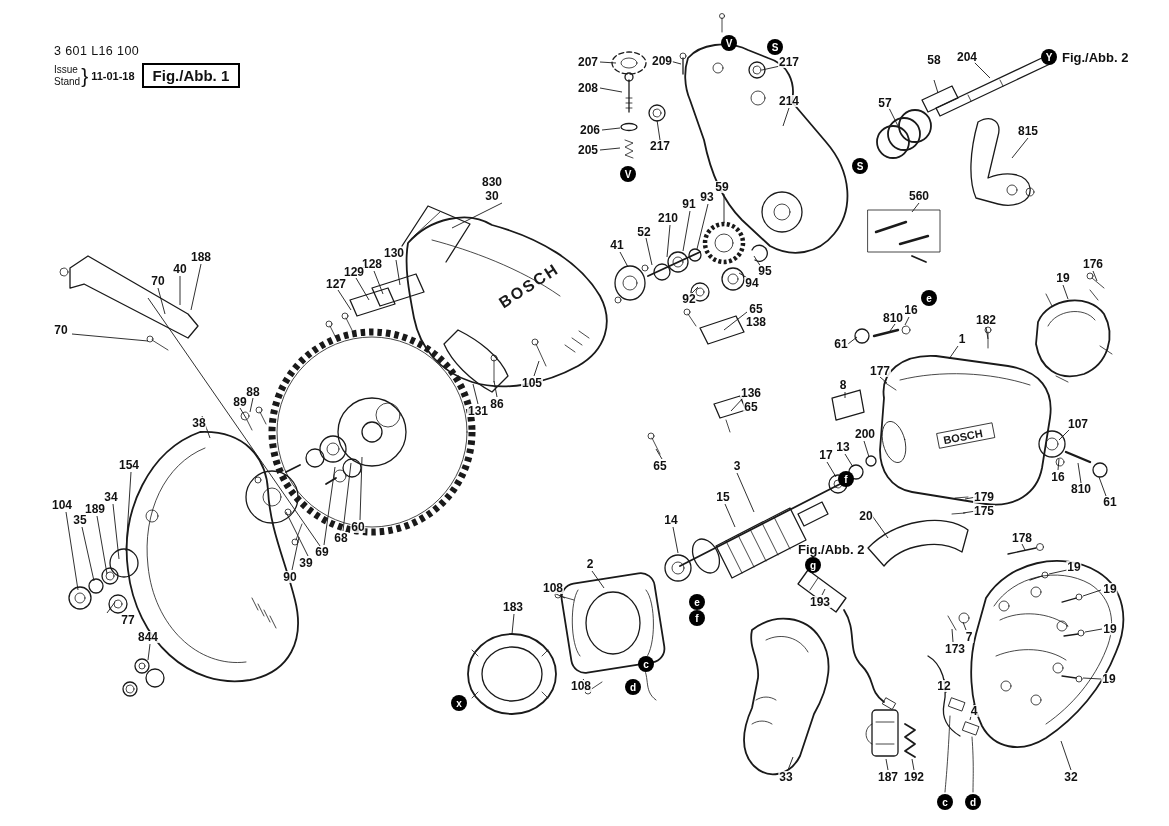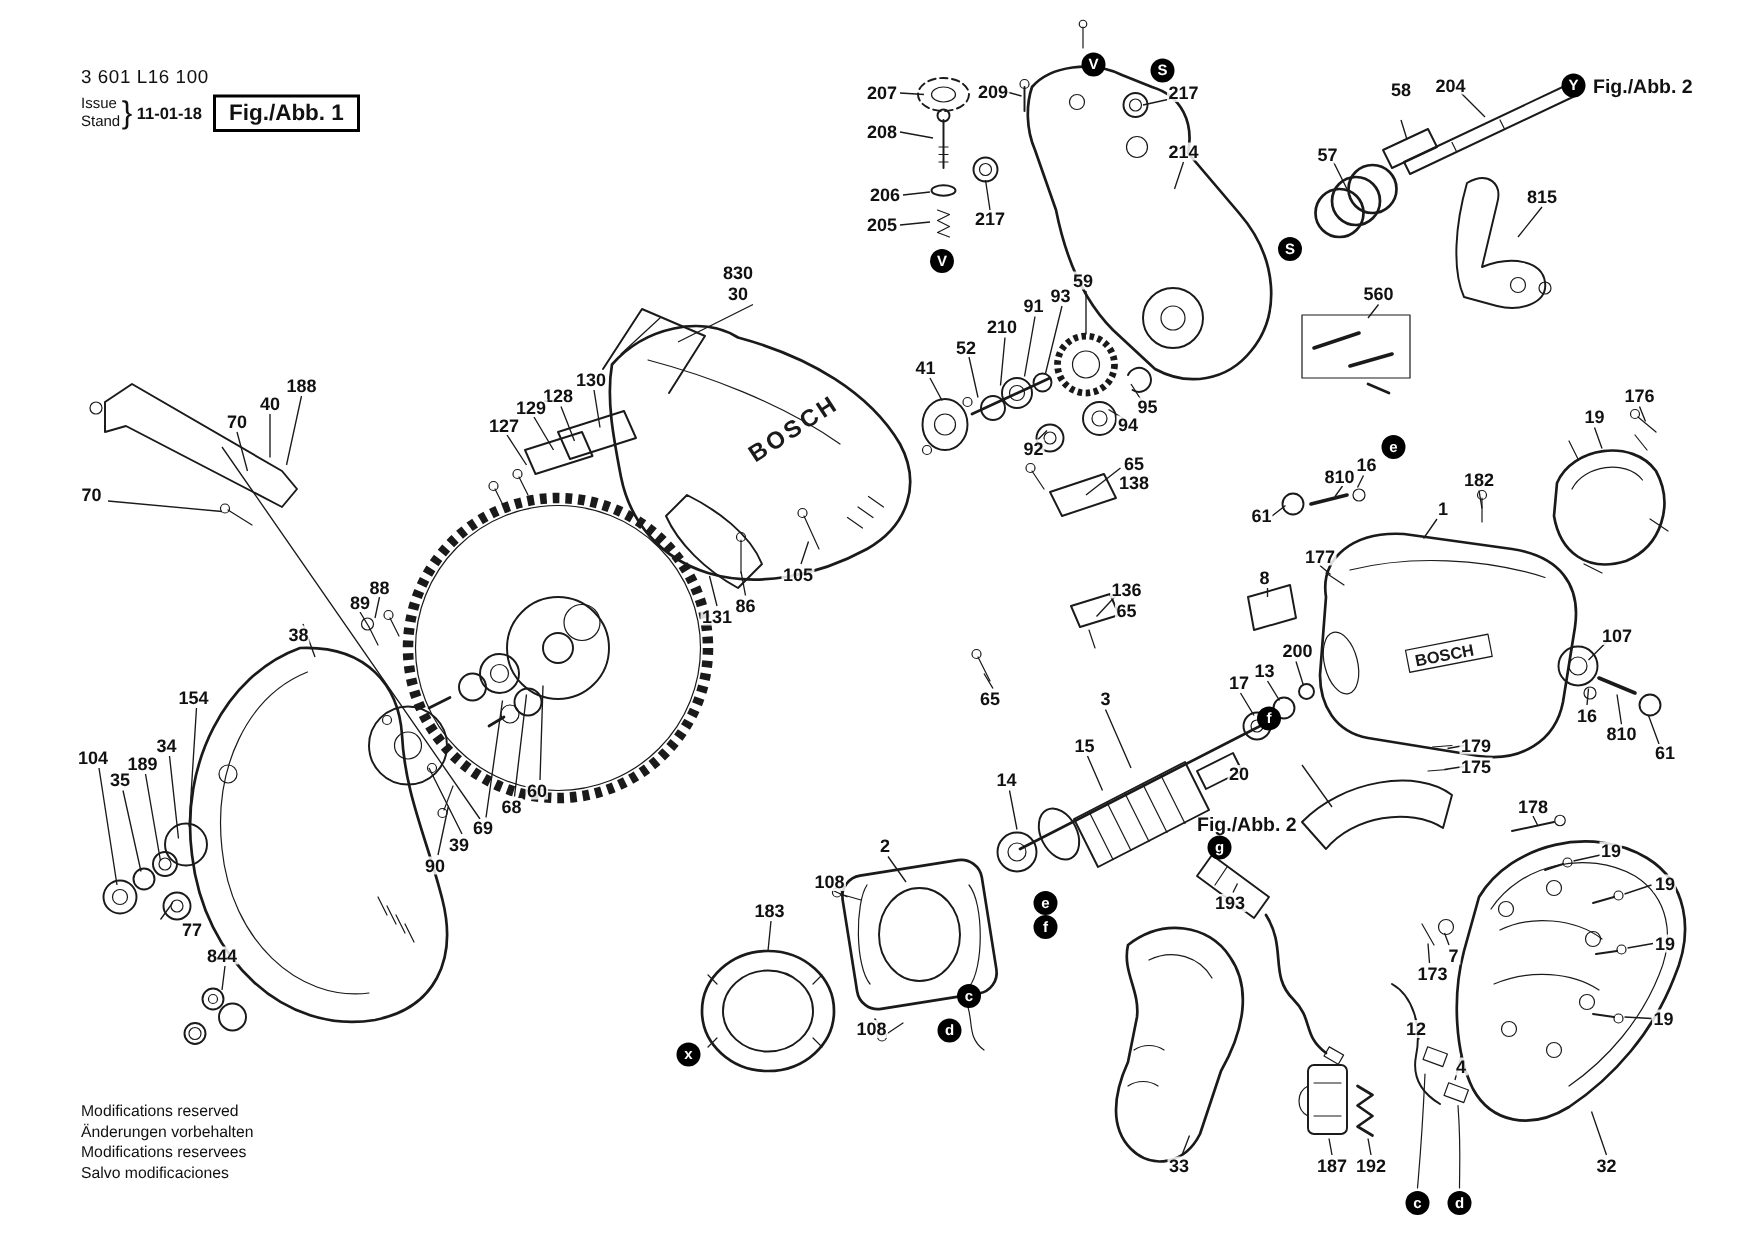--- a/index.html
+++ b/index.html
@@ -406,21 +406,21 @@
       <div class="part-label" style="left: 322px; top: 552px;">69</div>
       <div class="part-label" style="left: 341px; top: 538px;">68</div>
       <div class="part-label" style="left: 358px; top: 527px;">60</div>
       <div class="part-label" style="left: 660px; top: 466px;">65</div>
       <div class="part-label" style="left: 737px; top: 466px;">3</div>
       <div class="part-label" style="left: 723px; top: 497px;">15</div>
       <div class="part-label" style="left: 671px; top: 520px;">14</div>
       <div class="part-label" style="left: 826px; top: 455px;">17</div>
       <div class="part-label" style="left: 843px; top: 447px;">13</div>
       <div class="part-label" style="left: 865px; top: 434px;">200</div>
-      <div class="part-label" style="left: 826px; top: 516px;">20</div>
+      <div class="part-label" style="left: 866px; top: 516px;">20</div>
       <div class="part-label" style="left: 590px; top: 564px;">2</div>
       <div class="part-label" style="left: 553px; top: 588px;">108</div>
       <div class="part-label" style="left: 581px; top: 686px;">108</div>
       <div class="part-label" style="left: 513px; top: 607px;">183</div>
       <div class="part-label" style="left: 962px; top: 339px;">1</div>
       <div class="part-label" style="left: 986px; top: 320px;">182</div>
       <div class="part-label" style="left: 843px; top: 385px;">8</div>
       <div class="part-label" style="left: 880px; top: 371px;">177</div>
       <div class="part-label" style="left: 841px; top: 344px;">61</div>
       <div class="part-label" style="left: 893px; top: 318px;">810</div>
@@ -473,20 +473,14 @@
       </div>
       <div class="brace">}</div>
       <div class="issue-date">11-01-18</div>
       <div class="fig-box">Fig./Abb. 1</div>
     </div>
   </div>
 
   <div class="fig-ref-top">Fig./Abb. 2</div>
   <div class="fig-ref-mid">Fig./Abb. 2</div>
 
-  <div class="footer">
-    <div>Modifications reserved</div>
-    <div>Änderungen vorbehalten</div>
-    <div>Modifications reservees</div>
-    <div>Salvo modificaciones</div>
-  </div>
 
 </div>
 
 </body></html>

